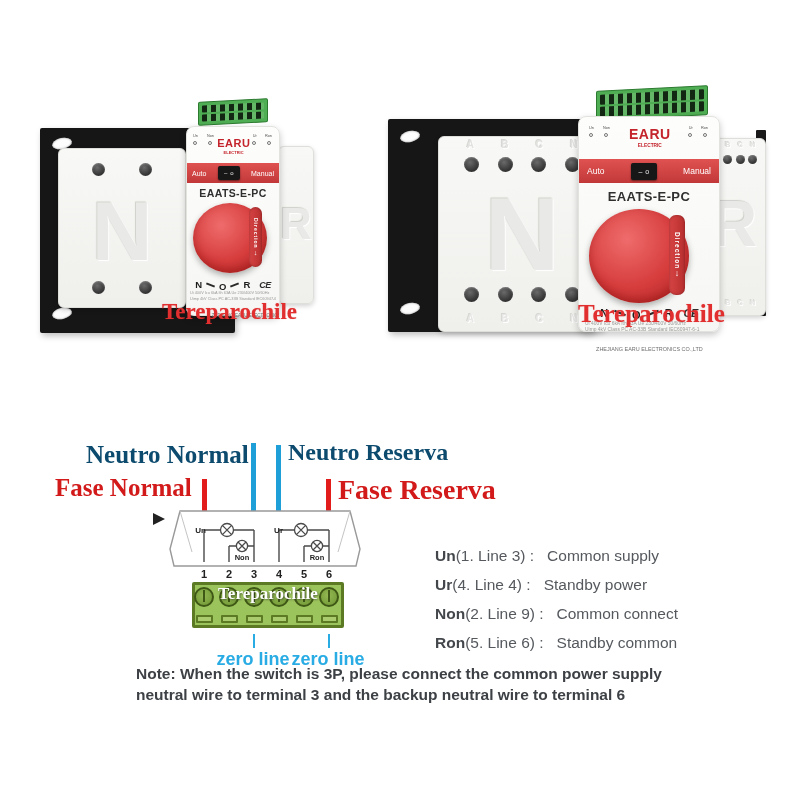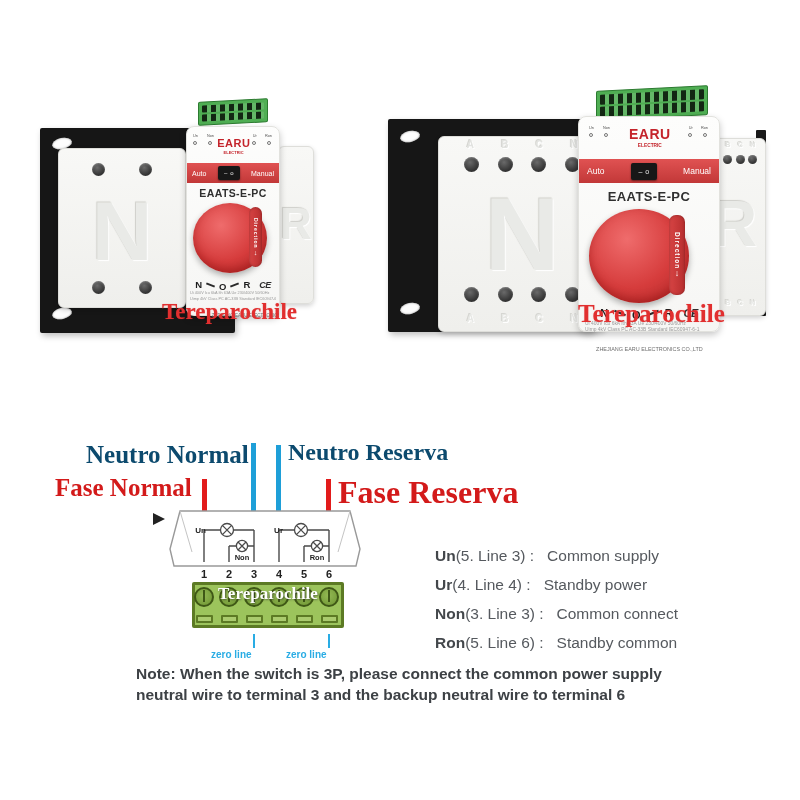--- a/index.html
+++ b/index.html
@@ -50,21 +50,21 @@
   .dg-label { position:absolute; font-family:"Liberation Serif", serif; font-weight:bold; white-space:nowrap; }
   .dg-blue { color:#0c4a6e; } .dg-red { color:#d31a1a; }
   .wire { position:absolute; width:5px; }
   .wire.red { background:#e21b1b; } .wire.blue { background:#1e9fd8; }
   .greenblock { position:absolute; left:192px; top:582px; width:152px; height:46px; background:#9cc45c; border:3px solid #5c7a24; border-radius:2px; }
   .gscrew { position:absolute; width:20px; height:20px; border-radius:50%; background:radial-gradient(circle at 45% 40%, #94b954, #79a03c 70%); border:2px solid #3f5816; top:2px; }
   .gscrew i { position:absolute; left:7px; top:1px; width:2px; height:12px; background:#3f5816; }
   .grect { position:absolute; width:17px; height:8px; border:2px solid #5c7a24; background:#aacb6e; top:30px; border-radius:1px; }
   .gwm { position:absolute; left:192px; width:152px; top:584px; text-align:center; font-family:"Liberation Serif", serif; font-weight:bold; font-size:17px; color:#fff; text-shadow:1px 1px 2px rgba(40,40,40,.55); }
   .zptr { position:absolute; width:2px; height:14px; background:#29ace4; top:634px; }
-  .zlabel { position:absolute; top:649px; width:84px; font-weight:bold; font-size:10px; color:#29ace4; }
+  .zlabel { position:absolute; top:649px; width:84px; text-align:center; font-weight:bold; font-size:18px; color:#29ace4; }
 
   .legend { position:absolute; left:435px; top:541px; color:#55595e; font-size:15.5px; }
   .legend-row { height:29px; display:flex; align-items:center; white-space:nowrap; }
   .lg-key { font-weight:bold; color:#43474b; }
   .lg-ref { color:#55595e; }
   .lg-desc { margin-left:13px; }
   .note { position:absolute; left:136px; top:663px; width:556px; font-weight:bold; font-size:15.5px; line-height:21px; color:#3d4145; }
 </style>
 </head>
 <body>
@@ -272,21 +272,21 @@
   </div>
   <div class="company abs" style="left:192px; top:250px; width:142px;">
     <span style="transform:scale(.78);">ZHEJIANG EARU ELECTRONICS CO.,LTD</span>
   </div>
   <div class="watermark" style="left:192px; top:212px; font-size:25px;">Tereparochile</div>
 </div>
 
 <div class="dg-label dg-blue" style="left:86px; top:441px; font-size:25px;">Neutro Normal</div>
 <div class="dg-label dg-red" style="left:55px; top:474px; font-size:25px;">Fase Normal</div>
 <div class="dg-label dg-blue" style="left:288px; top:439px; font-size:24px;">Neutro Reserva</div>
-<div class="dg-label dg-red" style="left:338px; top:474px; font-size:32px;">Fase Reserva</div>
+<div class="dg-label dg-red" style="left:338px; top:474px; font-size:28px;">Fase Reserva</div>
 
 <div class="wire red" style="left:202px; top:479px; height:52px;"></div>
 <div class="wire blue" style="left:251px; top:443px; height:88px;"></div>
 <div class="wire blue" style="left:276px; top:445px; height:86px;"></div>
 <div class="wire red" style="left:326px; top:479px; height:52px;"></div>
 
 <svg class="abs" style="left:140px; top:500px;" width="260" height="160" viewBox="140 500 260 160">
   <polygon points="153,513 153,525 165,519" fill="#222"></polygon>
   <path d="M180,511 L350,511 L360,549 L356,566 L174,566 L170,549 Z" fill="#ffffff" stroke="#999" stroke-width="1.4"></path>
   <path d="M180,511 L192,552 M350,511 L338,552" stroke="#c4c4c4" stroke-width="1" fill="none"></path>
@@ -349,31 +349,31 @@
 <div class="gwm">Tereparochile</div>
 
 <div class="zptr" style="left:253px;"></div>
 <div class="zptr" style="left:328px;"></div>
 <div class="zlabel" style="left:211px;">zero line</div>
 <div class="zlabel" style="left:286px;">zero line</div>
 
 <div class="legend">
   <div class="legend-row">
     <span class="lg-key">Un</span>
-      <span class="lg-ref">(5. Line 3) :</span>
+      <span class="lg-ref">(1. Line 3) :</span>
       <span class="lg-desc">Common supply</span>
   </div>
   <div class="legend-row">
     <span class="lg-key">Ur</span>
       <span class="lg-ref">(4. Line 4) :</span>
       <span class="lg-desc">Standby power</span>
   </div>
   <div class="legend-row">
     <span class="lg-key">Non</span>
-      <span class="lg-ref">(3. Line 3) :</span>
+      <span class="lg-ref">(2. Line 9) :</span>
       <span class="lg-desc">Common connect</span>
   </div>
   <div class="legend-row">
     <span class="lg-key">Ron</span>
       <span class="lg-ref">(5. Line 6) :</span>
       <span class="lg-desc">Standby common</span>
   </div>
 </div>
 
 <div class="note">Note: When the switch is 3P, please connect the common power supply neutral wire to terminal 3 and the backup neutral wire to terminal 6</div>

